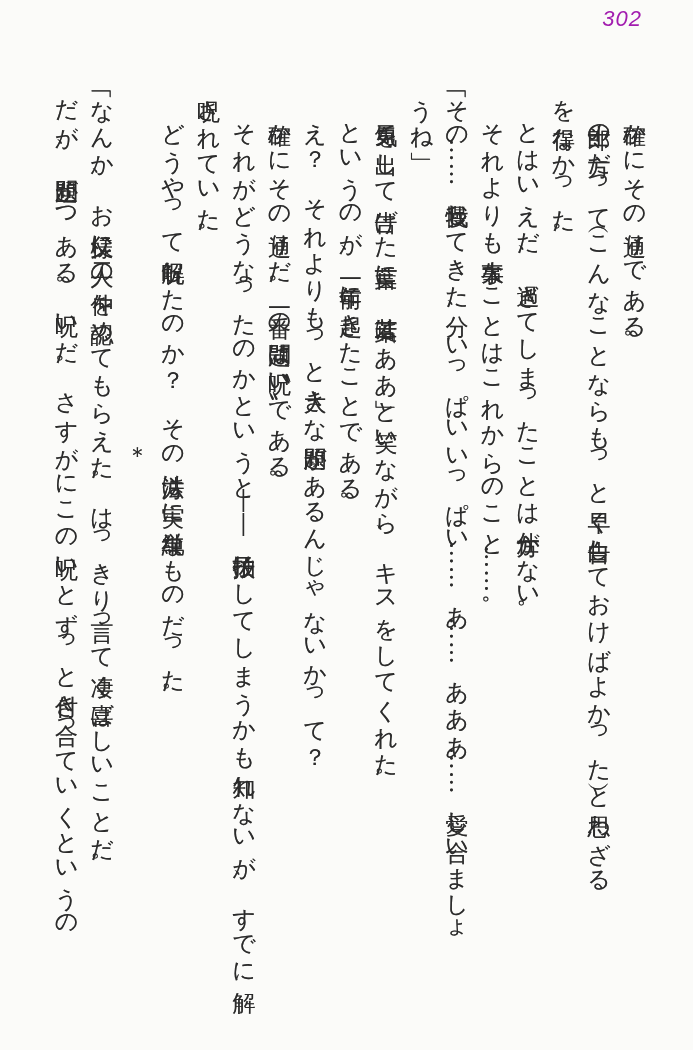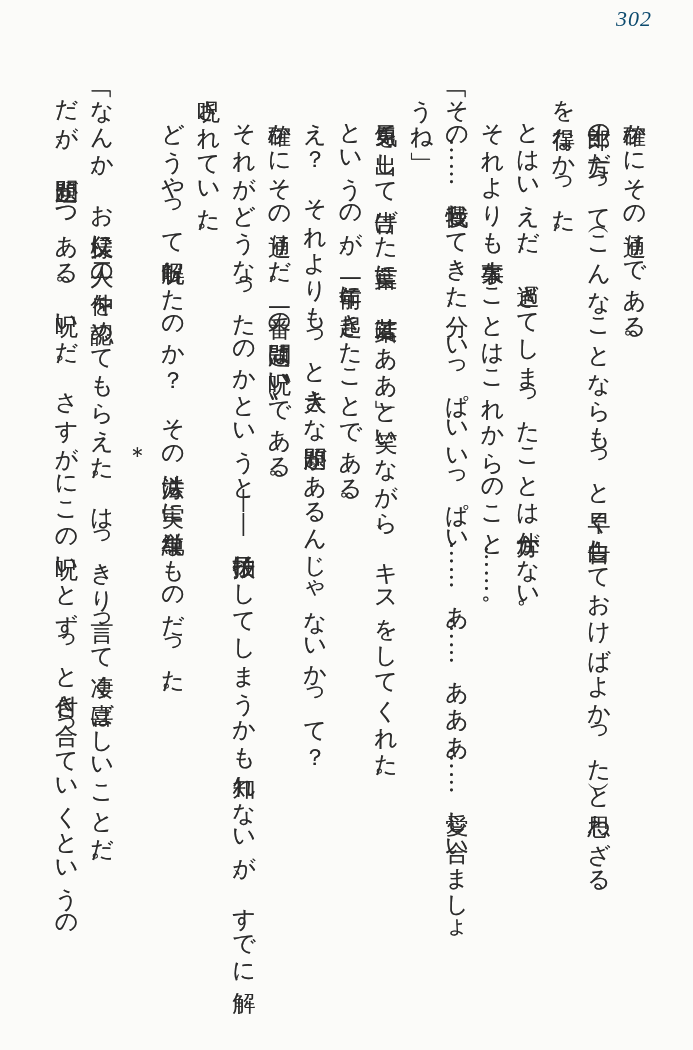--- a/index.html
+++ b/index.html
@@ -15,26 +15,26 @@
     font-family: "DejaVu Serif", "Liberation Serif", serif;
   }
   .page {
     position: absolute;
     inset: 0;
     background: #fbfbf9;
   }
   .page-number {
     position: absolute;
     top: 6px;
-    right: 41px;
+    right: 51px;
     font-size: 22px;
     font-style: italic;
-    color: #0c4a6e;
+    color: #a21caf;
     letter-spacing: 1px;
-    font-family: Liberation Serif, serif;
+    font-family: Liberation Sans, sans-serif;
   }
   .text-area {
     position: absolute;
     top: 83px;
     right: 41px;
     height: 922px;
     writing-mode: vertical-rl;
     text-orientation: mixed;
     font-size: 23px;
     letter-spacing: 1px;

